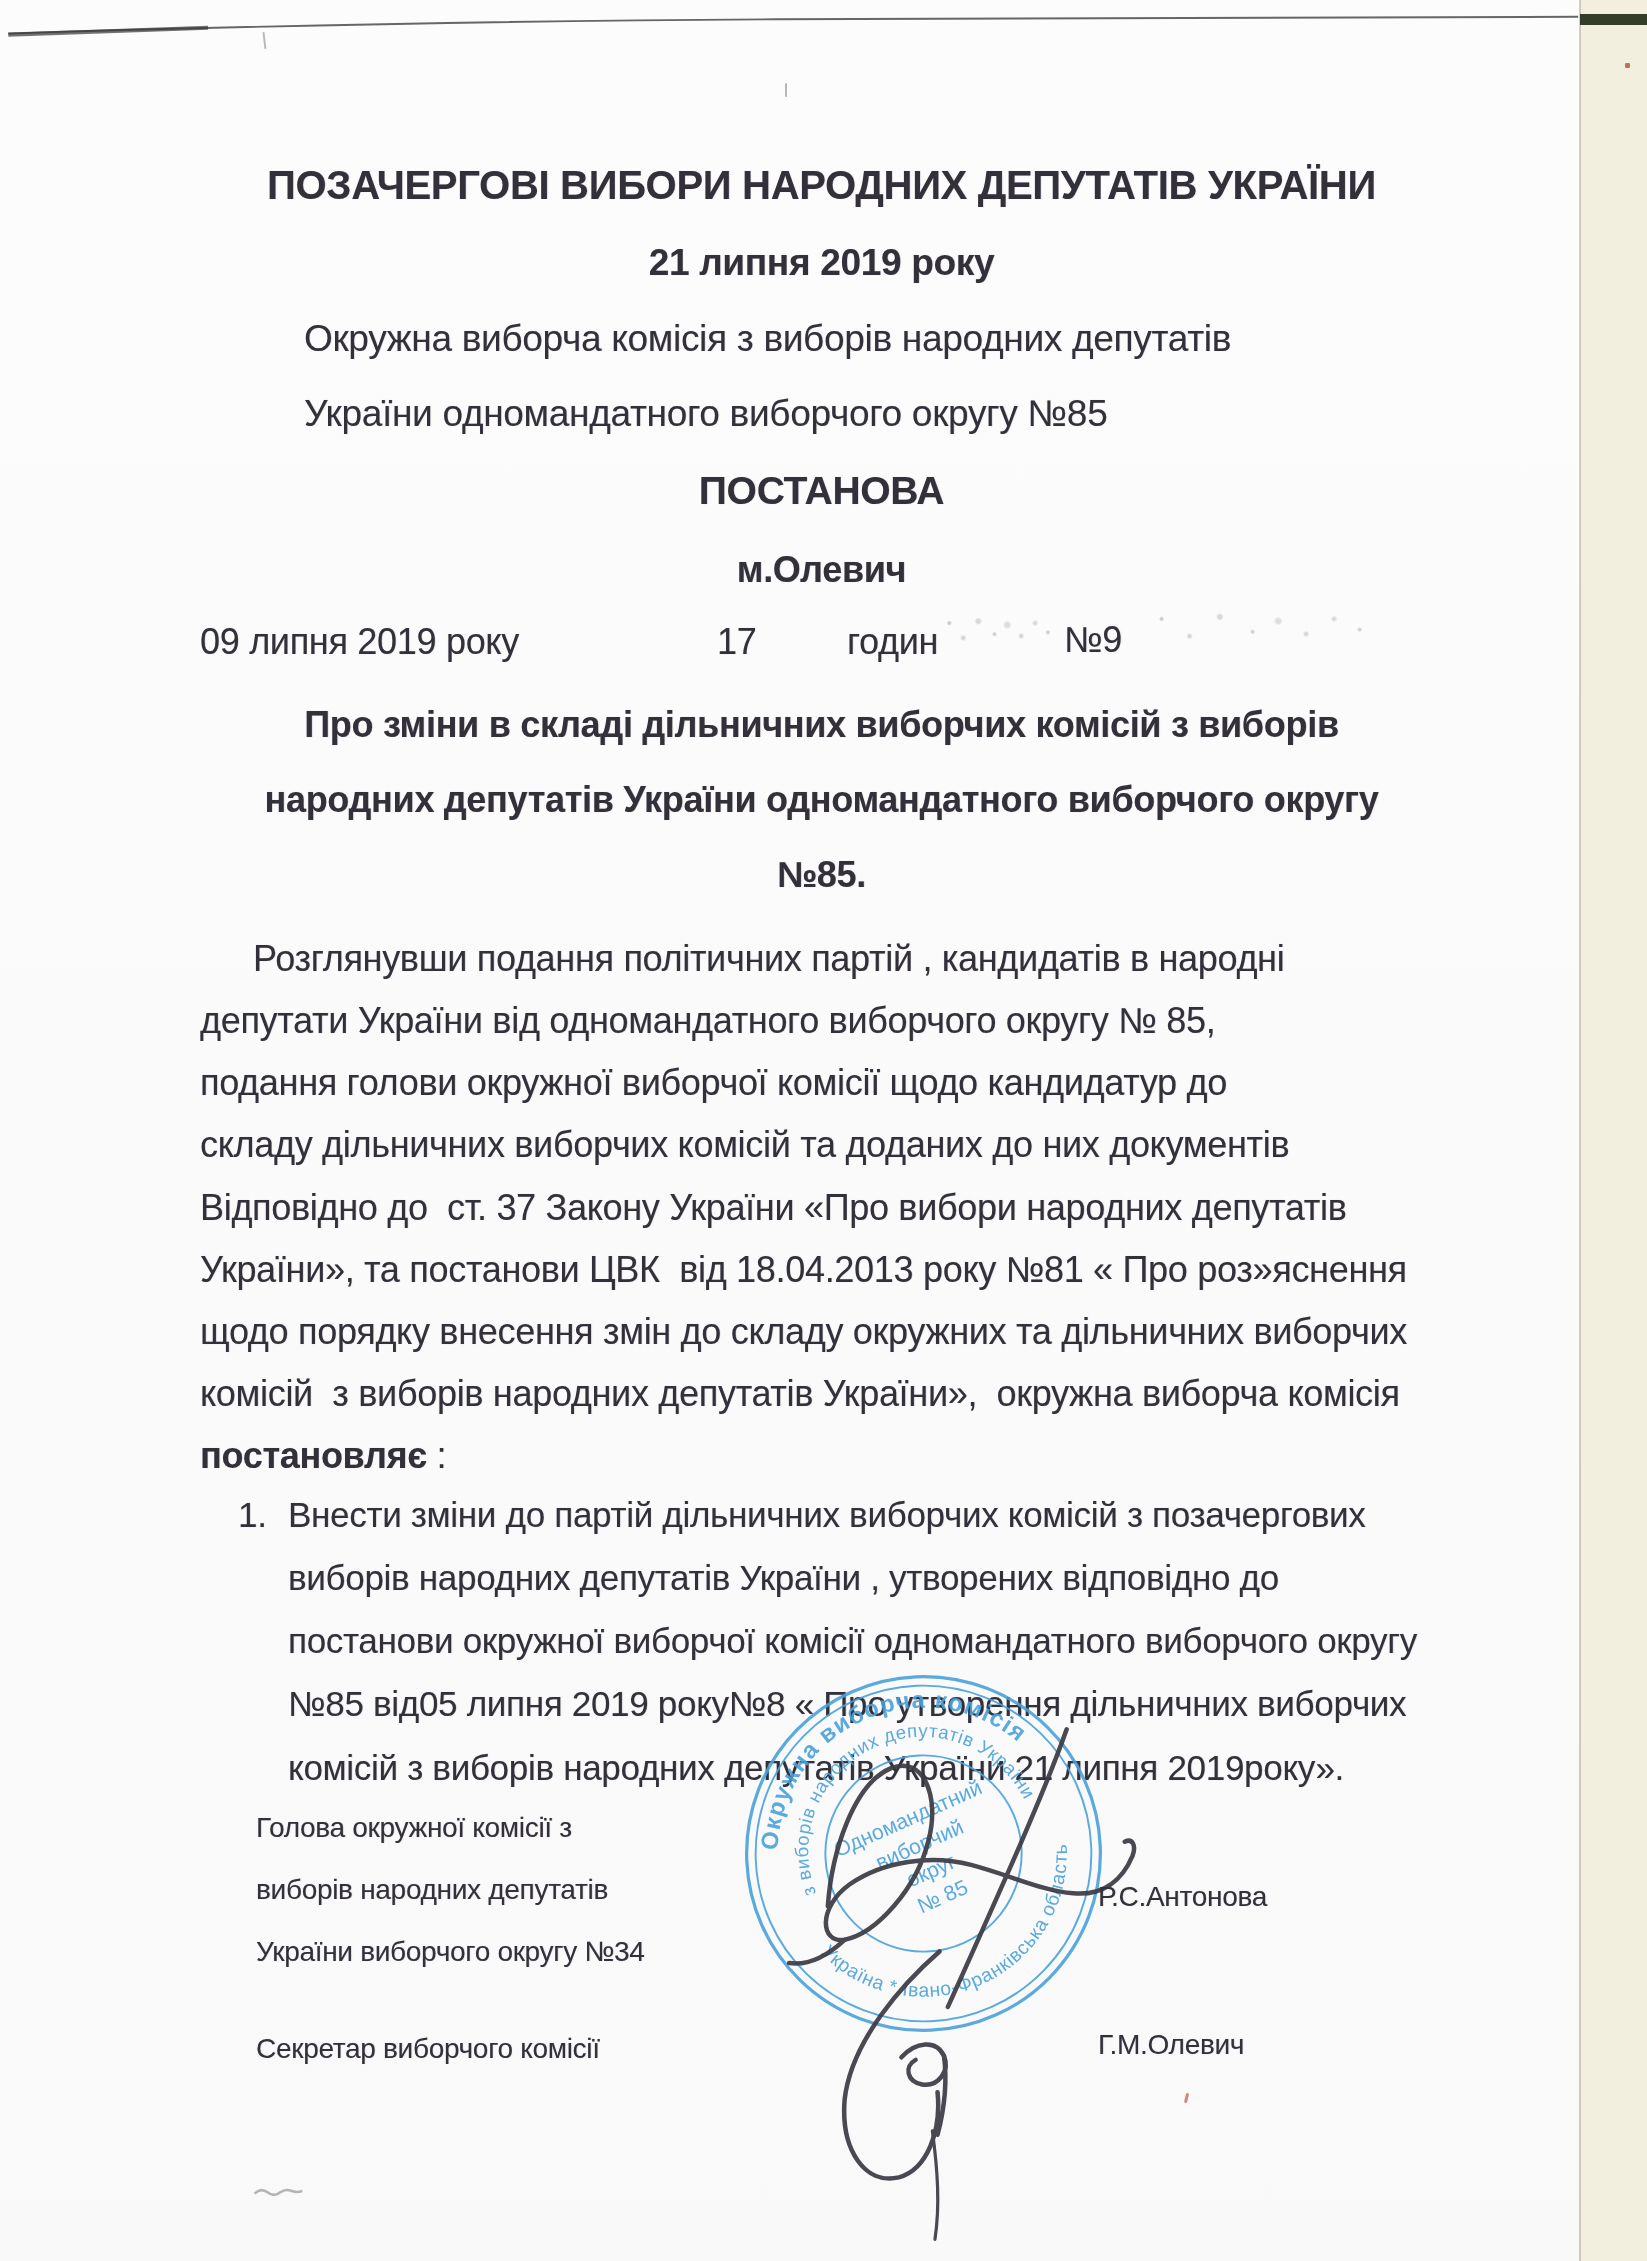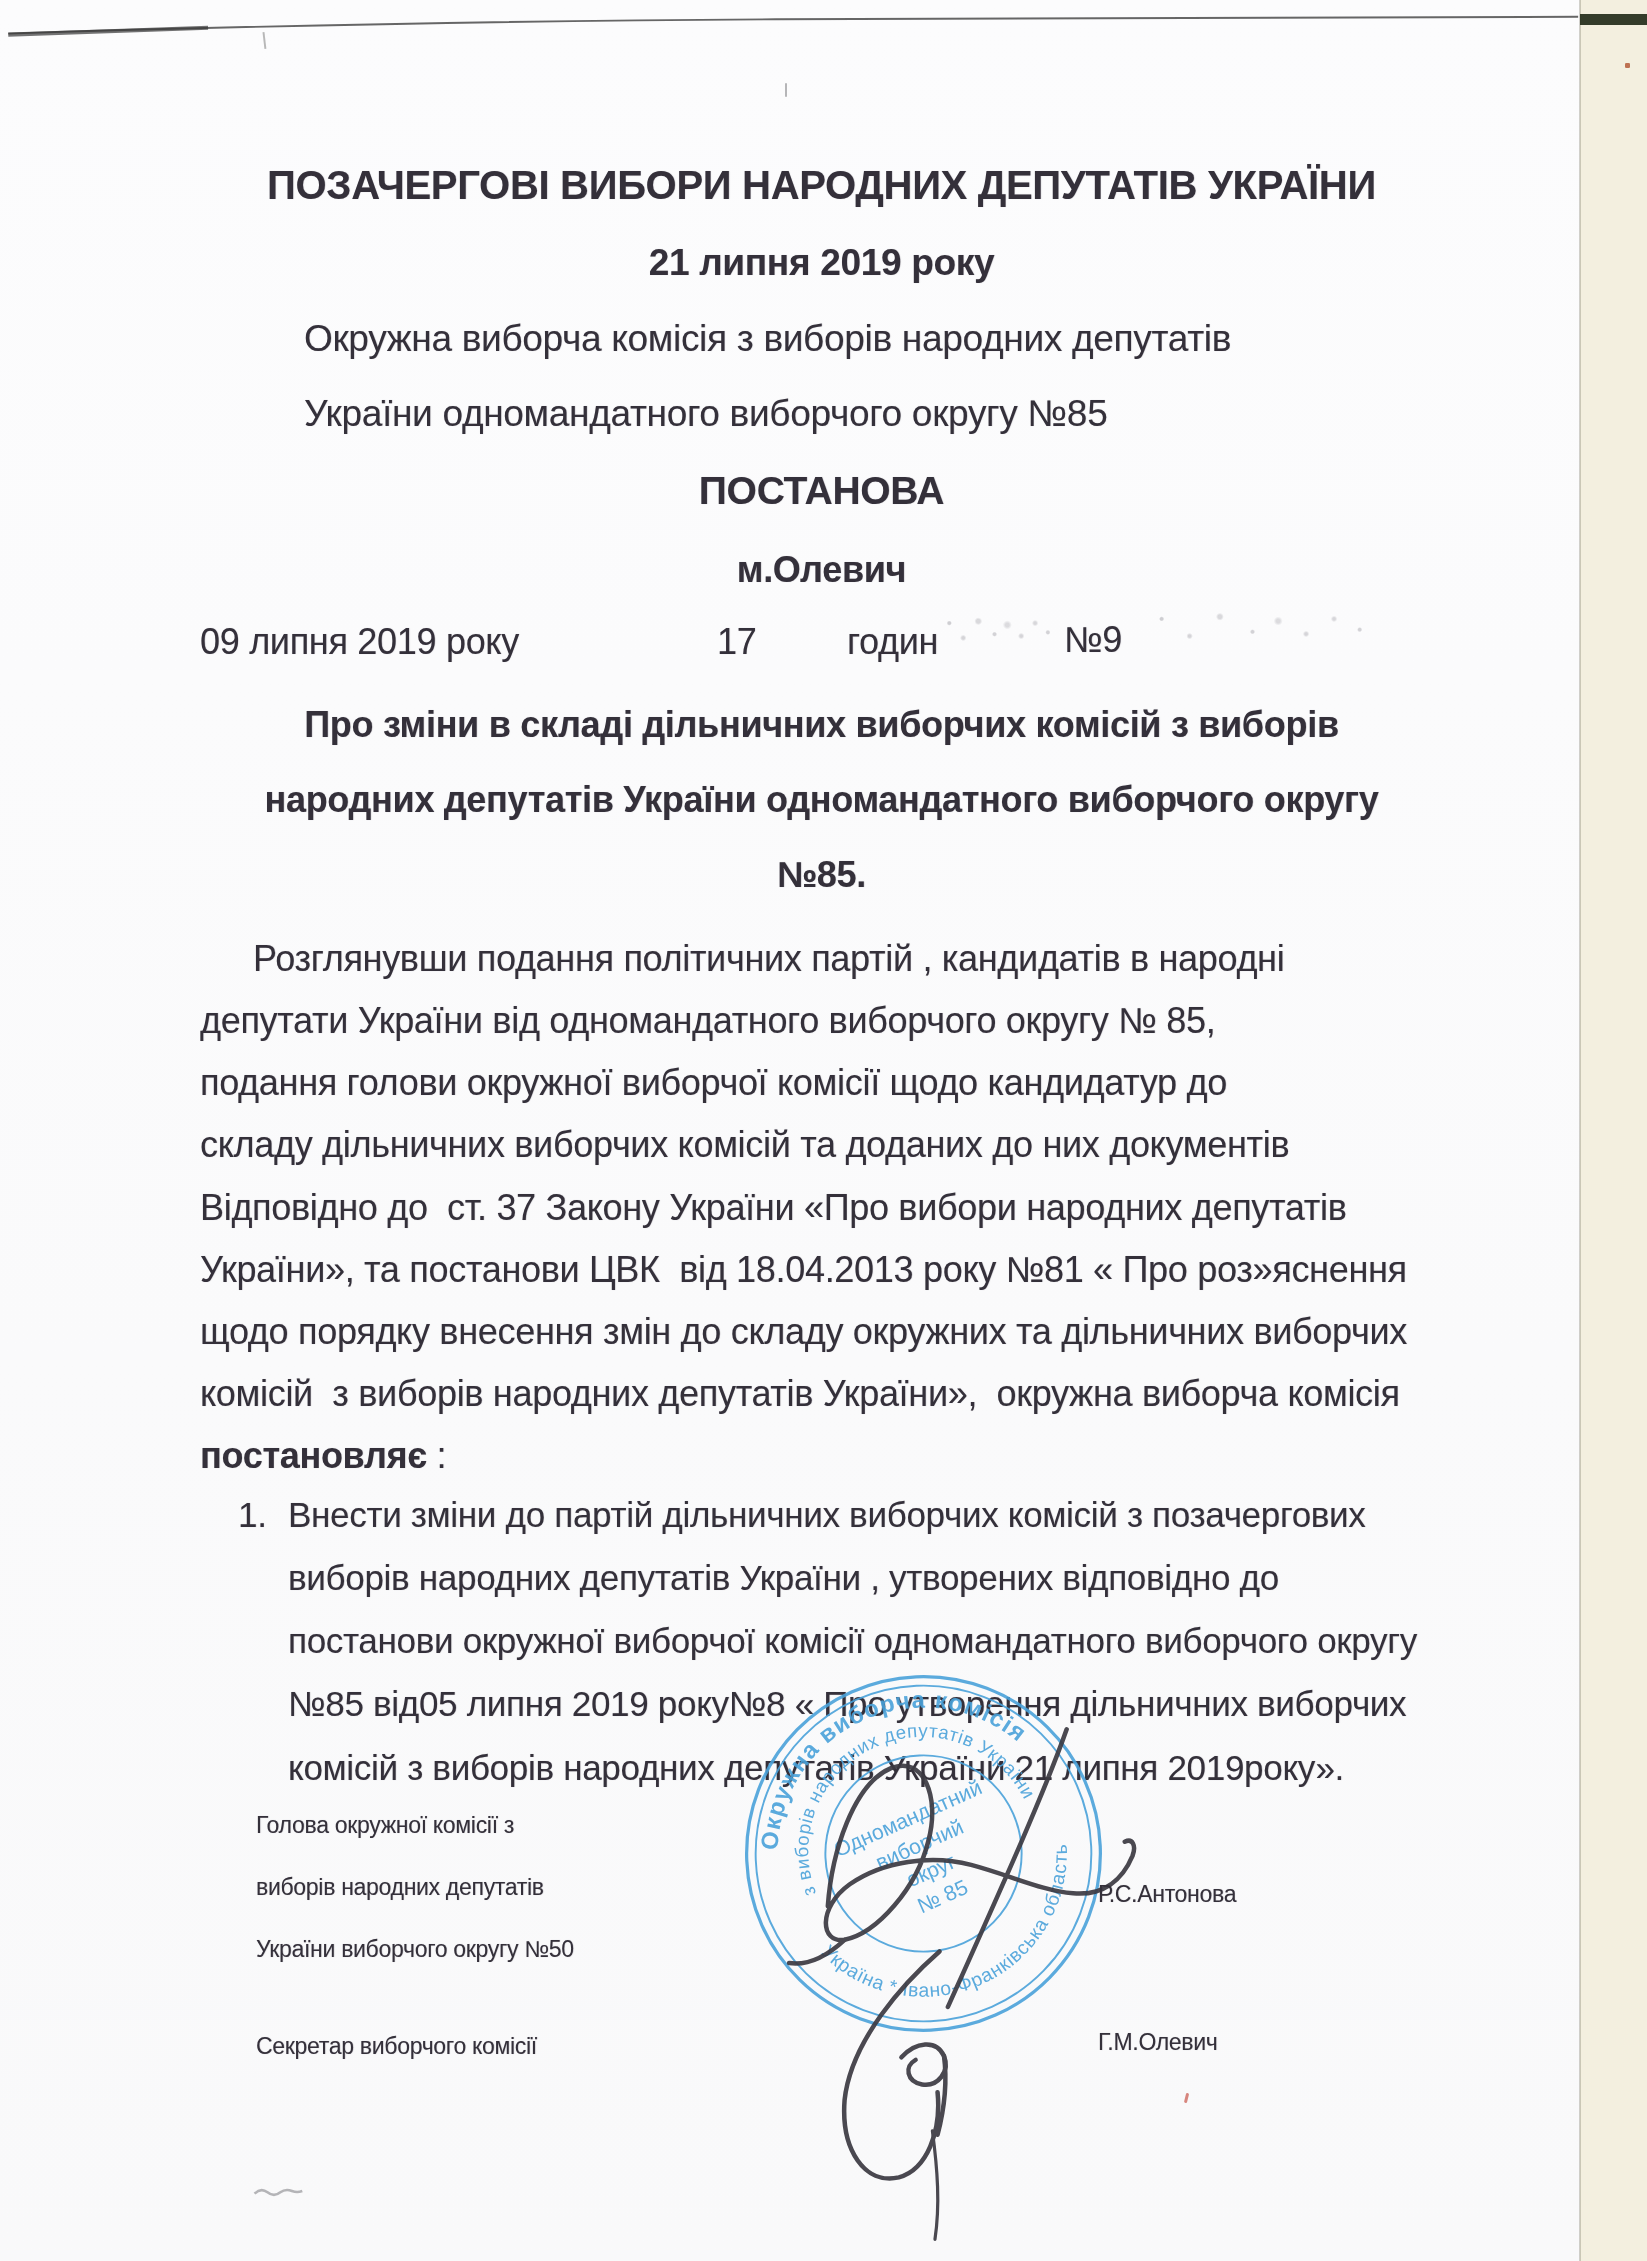--- a/index.html
+++ b/index.html
@@ -13,21 +13,21 @@
   
   .band{position:absolute;left:1580px;top:0;width:67px;height:2261px;background:#f3efdf;}
   .band-edge{position:absolute;left:1579px;top:0;width:1.9px;height:2261px;background:rgba(110,105,90,.30);}
   .band-topstrip{position:absolute;left:1580px;top:14px;width:67px;height:11px;background:#242d1a;opacity:.92;}
 
   .txt{position:absolute;white-space:pre;letter-spacing:-0.3px;
        text-shadow:0.4px 0.4px 0.8px rgba(42,38,52,.30);}
   .c{left:200px;width:1243px;text-align:center;}
   .b{font-weight:bold;}
   .fs62{font-size:40px;} .fs60{font-size:39px;} .fs58{font-size:37px;}
-  .fs56{font-size:36px;} .fs54{font-size:35px;} .fs52{font-size:23px;}
+  .fs56{font-size:36px;} .fs54{font-size:35px;} .fs52{font-size:28px;}
 
   .smudge{position:absolute;opacity:.55;filter:blur(0.6px);
     background-image:
       radial-gradient(circle at 8% 30%, rgba(88,86,98,.5) 1.3px, transparent 2.6px),
       radial-gradient(circle at 20% 70%, rgba(88,86,98,.42) 1.3px, transparent 3.2px),
       radial-gradient(circle at 33% 25%, rgba(88,86,98,.38) 1.9px, transparent 3.9px),
       radial-gradient(circle at 47% 60%, rgba(88,86,98,.45) 1.3px, transparent 2.6px),
       radial-gradient(circle at 58% 35%, rgba(88,86,98,.35) 1.9px, transparent 4.5px),
       radial-gradient(circle at 70% 65%, rgba(88,86,98,.42) 1.3px, transparent 3.2px),
       radial-gradient(circle at 82% 30%, rgba(88,86,98,.40) 1.3px, transparent 3.2px),
@@ -117,21 +117,21 @@
     <path d="M208,404 C180,430 150,444 122,440"></path>
     <path d="M355,422 C300,470 218,560 208,652 C202,730 240,784 292,772 C336,760 358,700 352,640"></path>
     <path d="M296,586 C318,562 350,558 362,584 C372,608 352,632 328,628 C304,624 300,600 318,590"></path>
     <path d="M362,584 C368,630 362,668 352,706"></path>
     <path d="M344,700 C352,760 356,814 348,868" stroke-width="5"></path>
   </g>
 </svg>
 
 <div class="txt fs52" style="left:256px;top:1812px">Голова окружної комісії з</div>
 <div class="txt fs52" style="left:256px;top:1874px">виборів народних депутатів</div>
-<div class="txt fs52" style="left:256px;top:1936px">України виборчого округу №50</div>
+<div class="txt fs52" style="left:256px;top:1936px">України виборчого округу №34</div>
 <div class="txt fs52" style="left:1098px;top:1881px">Р.С.Антонова</div>
 <div class="txt fs52" style="left:256px;top:2033px">Секретар виборчого комісії</div>
 <div class="txt fs52" style="left:1098px;top:2029px">Г.М.Олевич</div>
 
 <svg style="left:252px;top:2182px" width="58" height="19.4" viewBox="0 0 90 30">
   <path d="M4,18 q10,-10 20,-2 q10,8 20,0 q8,-6 18,-2 q8,3 16,0" fill="none" stroke="#8f8f94" stroke-width="4" opacity="0.65"></path>
 </svg>
 <div class="speck" style="left:1185px;top:2093px;width:3.2px;height:10.3px;background:#c0392b;opacity:.6;transform:rotate(14deg)"></div>
 <div class="speck" style="left:1625px;top:63px;width:4.5px;height:5.2px;background:#b0522f;opacity:.8"></div>
 <div class="speck" style="left:785px;top:83px;width:1.9px;height:14px;background:#6f6f74;opacity:.5"></div>

